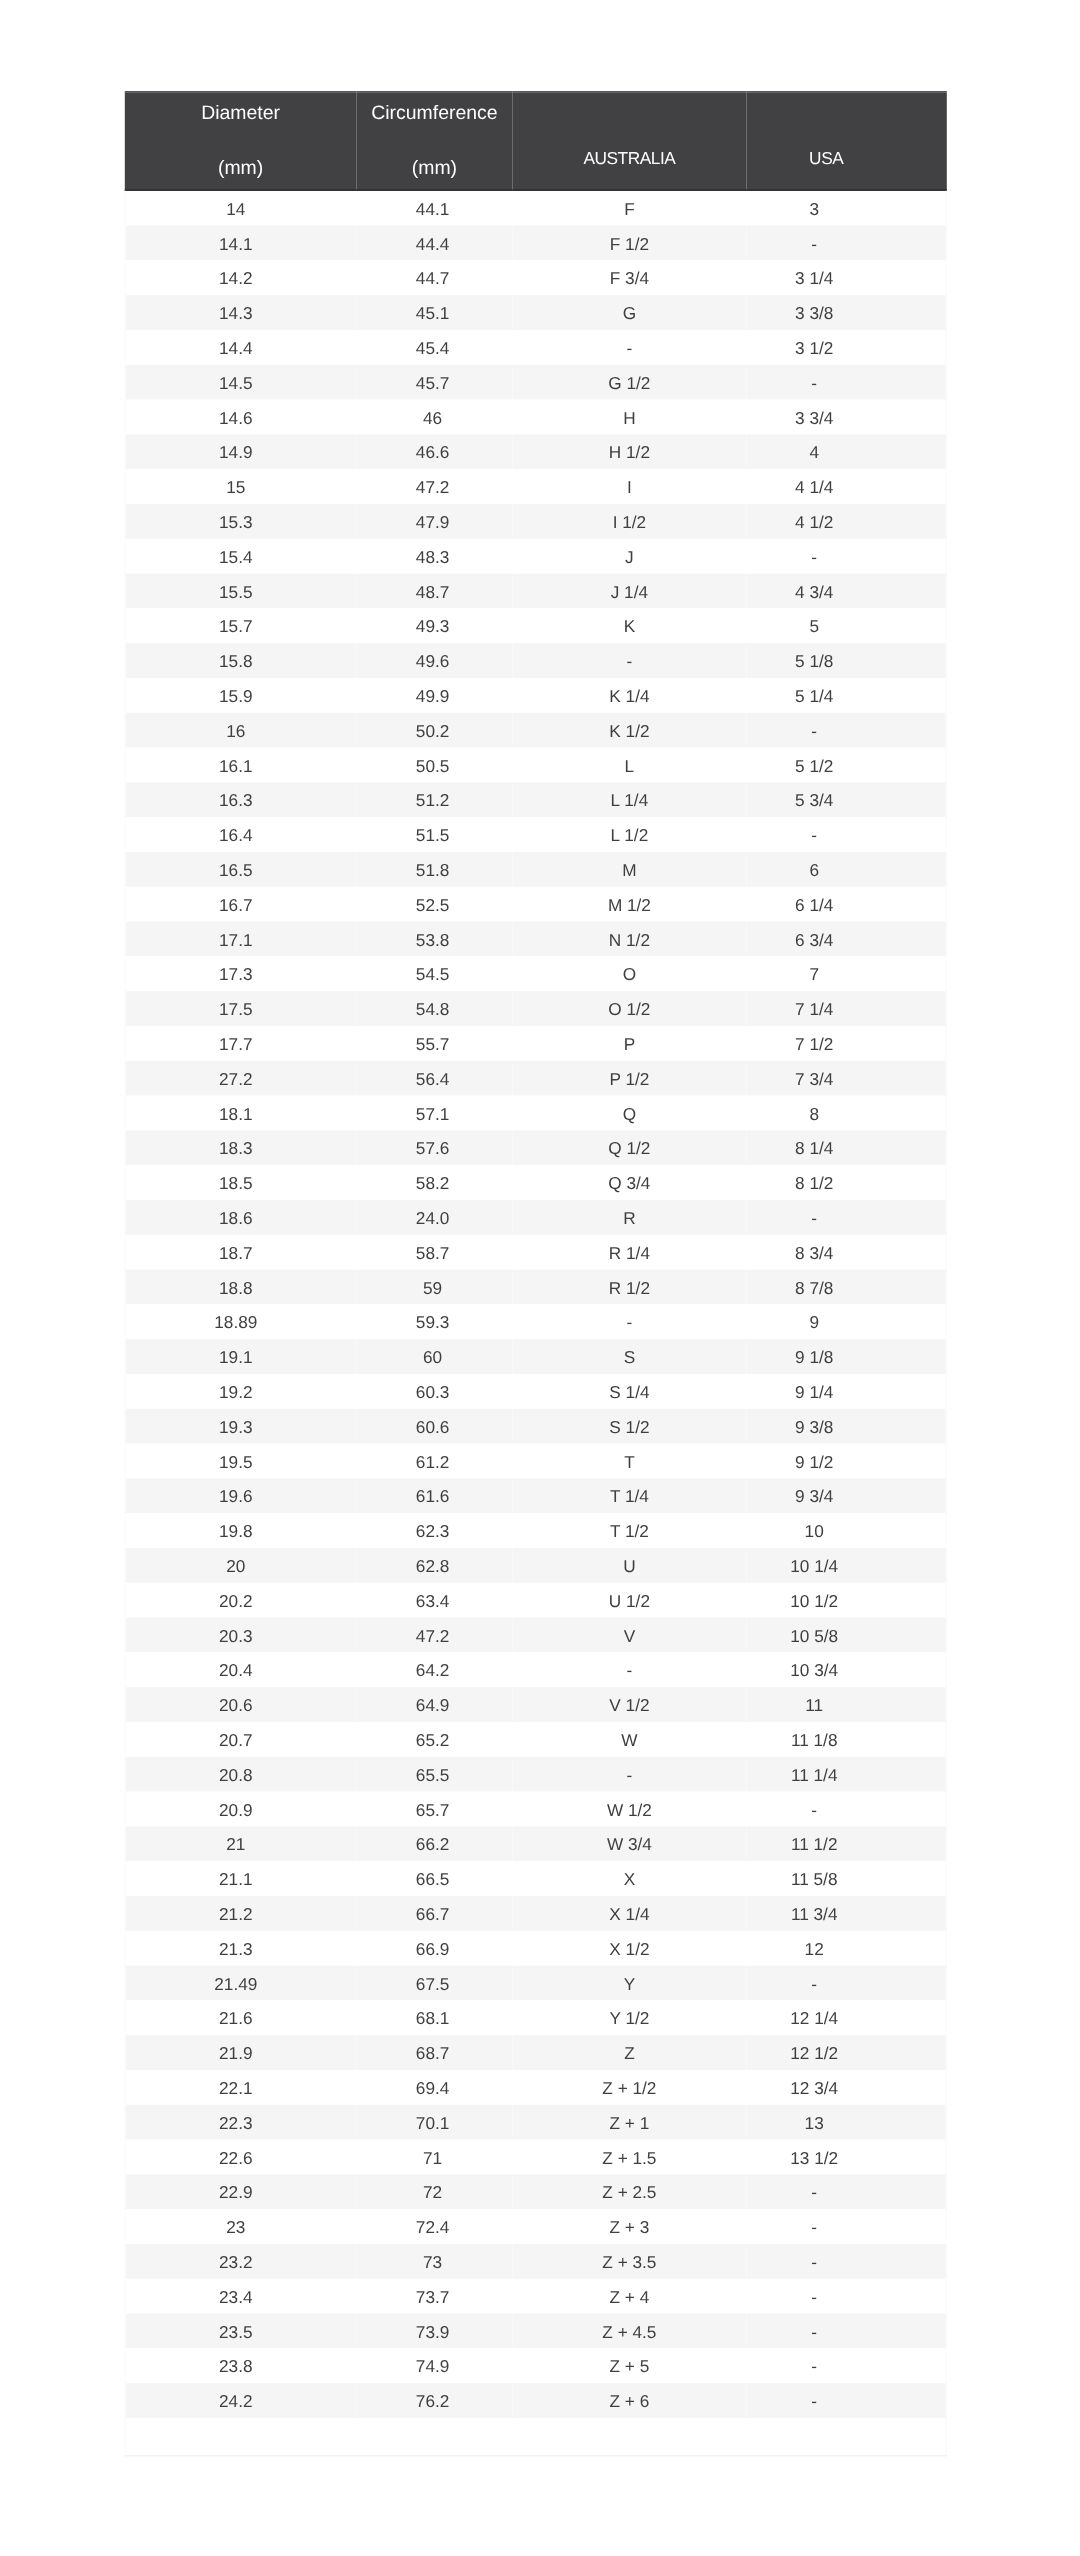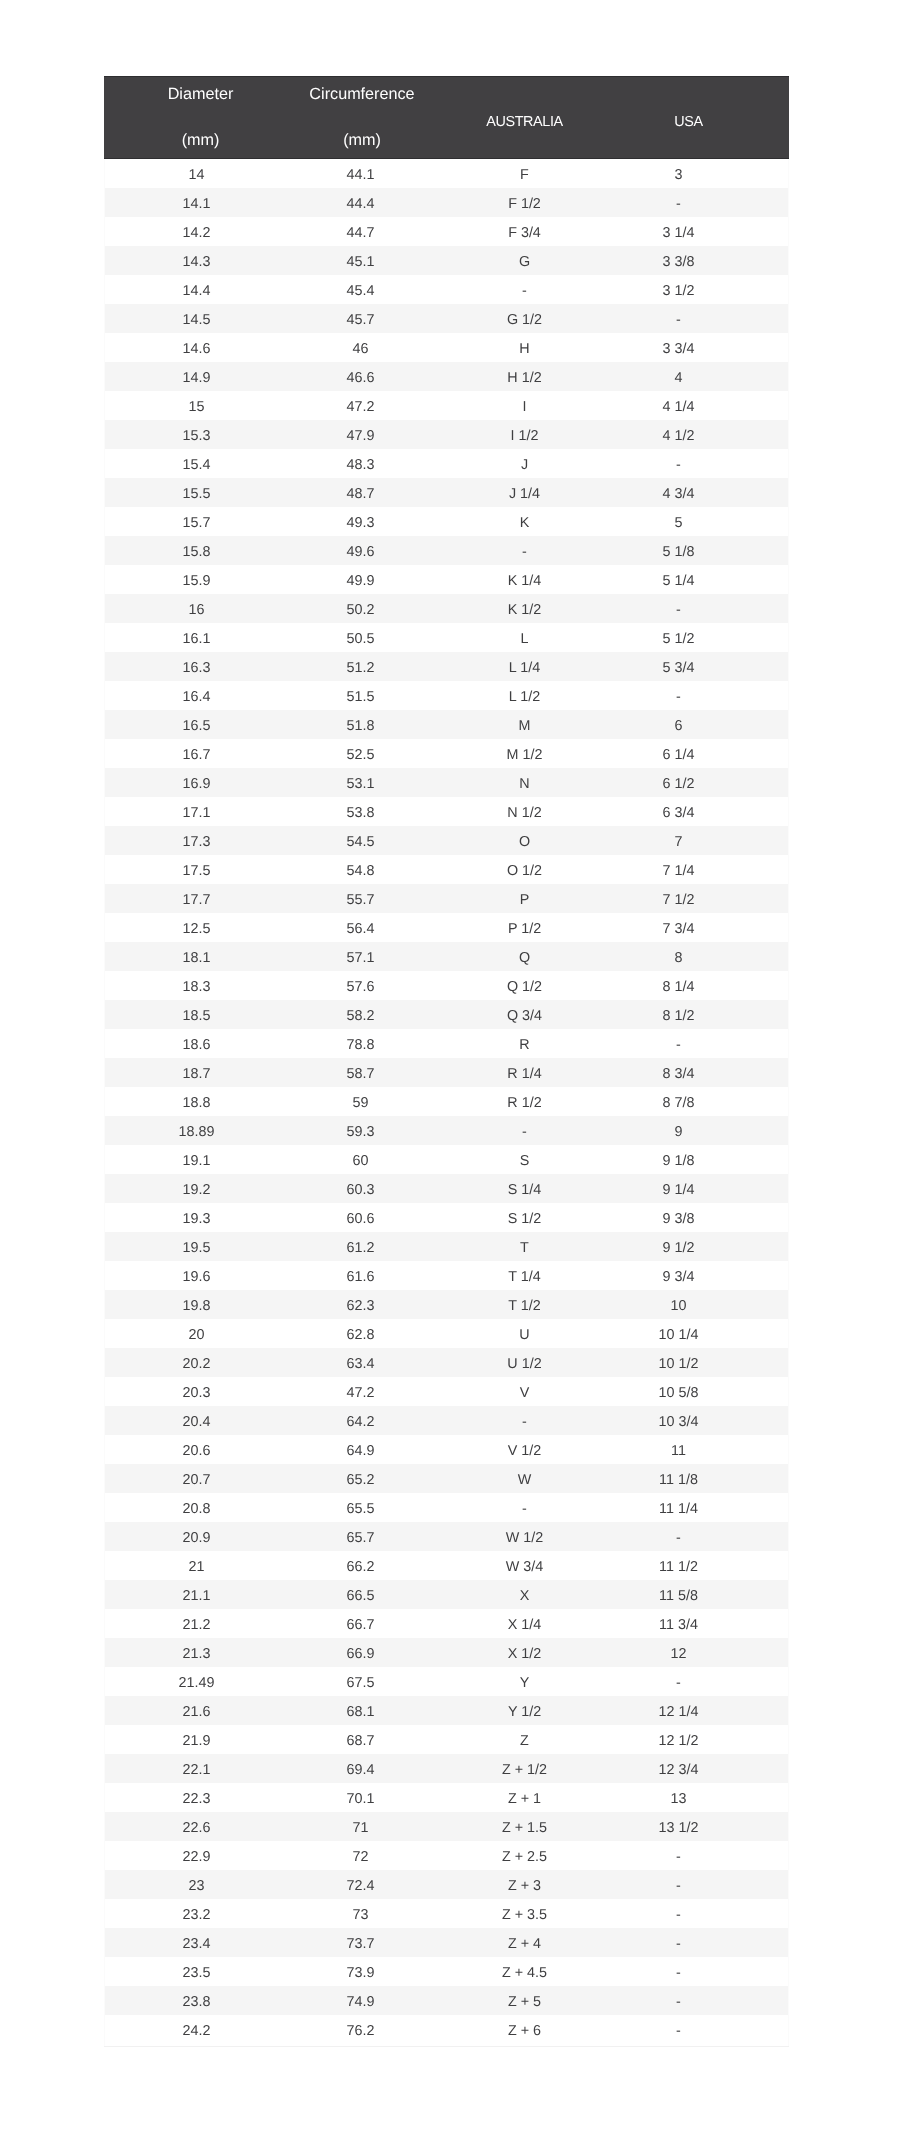--- a/index.html
+++ b/index.html
@@ -20,21 +20,21 @@
   .size-table thead th {
     background:#414042; color:#ffffff; font-weight:400;
     height:81px; padding:0; vertical-align:middle; text-align:center;
     border-top:1px solid #2e2e30; border-bottom:1px solid #2e2e30;
   }
   .size-table thead th.h1, .size-table thead th.h2 { font-size:16.2px; line-height:18px; }
   .size-table thead th.h3, .size-table thead th.h4 { font-size:14.4px; line-height:18px; letter-spacing:-0.38px; }
   .size-table thead th.h4 { padding-right:34px; }
   .hlabel { display:block; position:relative; top:-0.5px; will-change:opacity; opacity:0.999; }
   .hunit  { display:block; position:relative; top:-0.5px; will-change:opacity; opacity:0.999;margin-top:28px; }
-  .h3 .hlabel, .h4 .hlabel { top:4px; }
+  .h3 .hlabel, .h4 .hlabel { top:15px; }
 
   .size-table tbody td {
     font-size:14.35px; line-height:18px; color:#3f3f41; text-align:center;
     height:29px; padding:0; border:0;
     background:#ffffff; vertical-align:middle;
   }
   .size-table tbody tr:nth-child(even) td { background:#f5f5f5; }
   .cellv { display:block; position:relative; top:1.2px; will-change:opacity; opacity:0.999; }
 
   .c1 { width:193px; }
@@ -374,34 +374,20 @@
           </td>
         <td class="d3">
             <span class="cellv">M 1/2</span>
           </td>
         <td class="d4">
             <span class="cellv">6 1/4</span>
           </td>
       </tr>
       <tr>
         <td class="d1">
-            <span class="cellv">16.9</span>
-          </td>
-        <td class="d2">
-            <span class="cellv">53.1</span>
-          </td>
-        <td class="d3">
-            <span class="cellv">N</span>
-          </td>
-        <td class="d4">
-            <span class="cellv">6 1/2</span>
-          </td>
-      </tr>
-      <tr>
-        <td class="d1">
             <span class="cellv">17.1</span>
           </td>
         <td class="d2">
             <span class="cellv">53.8</span>
           </td>
         <td class="d3">
             <span class="cellv">N 1/2</span>
           </td>
         <td class="d4">
             <span class="cellv">6 3/4</span>
@@ -444,21 +430,21 @@
           </td>
         <td class="d3">
             <span class="cellv">P</span>
           </td>
         <td class="d4">
             <span class="cellv">7 1/2</span>
           </td>
       </tr>
       <tr>
         <td class="d1">
-            <span class="cellv">12.5</span>
+            <span class="cellv">27.2</span>
           </td>
         <td class="d2">
             <span class="cellv">56.4</span>
           </td>
         <td class="d3">
             <span class="cellv">P 1/2</span>
           </td>
         <td class="d4">
             <span class="cellv">7 3/4</span>
           </td>
@@ -503,21 +489,21 @@
           </td>
         <td class="d4">
             <span class="cellv">8 1/2</span>
           </td>
       </tr>
       <tr>
         <td class="d1">
             <span class="cellv">18.6</span>
           </td>
         <td class="d2">
-            <span class="cellv">78.8</span>
+            <span class="cellv">24.0</span>
           </td>
         <td class="d3">
             <span class="cellv">R</span>
           </td>
         <td class="d4">
             <span class="cellv">-</span>
           </td>
       </tr>
       <tr>
         <td class="d1">

